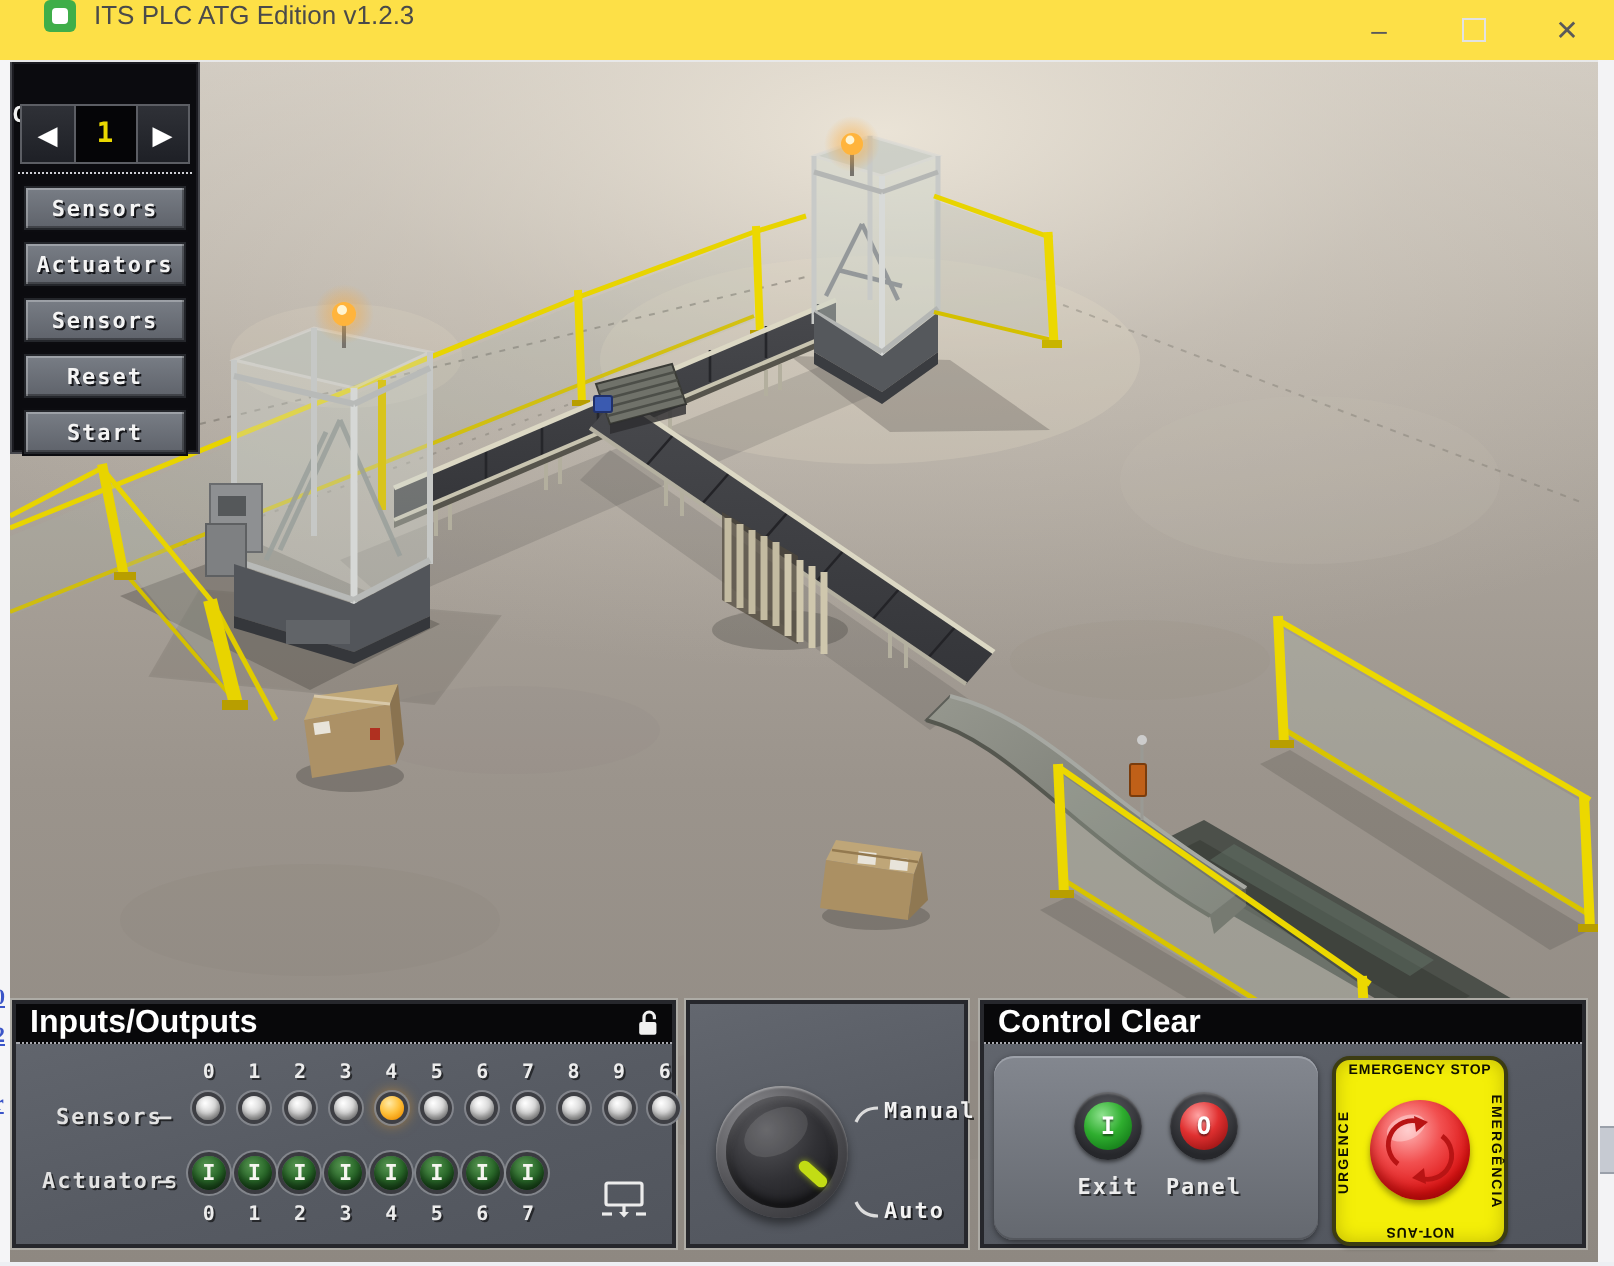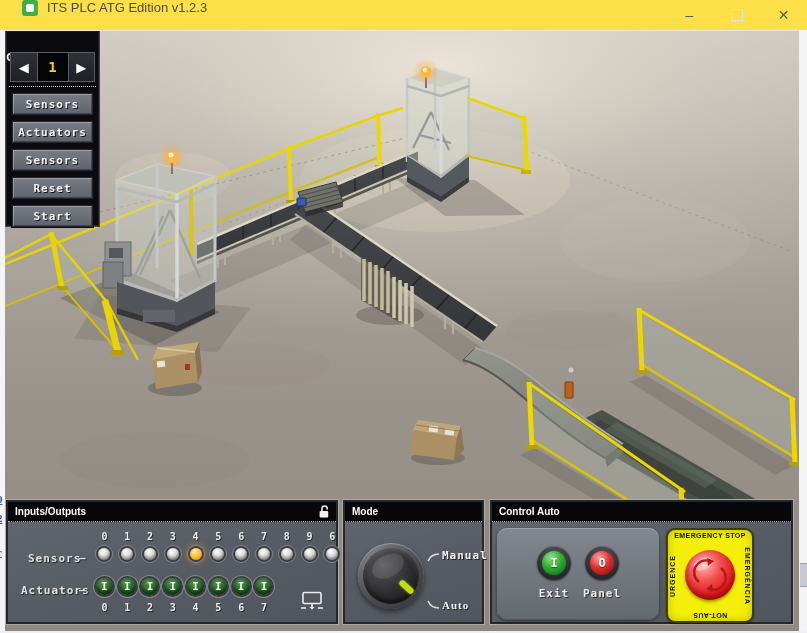--- a/index.html
+++ b/index.html
@@ -23,21 +23,21 @@
   .bg-left{position:absolute;left:0;top:30px;width:5px;height:601px;background:#f5f5f7;overflow:hidden;}
   .bg-left span{position:absolute;left:-3px;font:bold 11px "Liberation Serif",serif;color:#3b55c8;text-decoration:underline;}
   .bg-right{position:absolute;left:799px;top:30px;width:8px;height:601px;background:#f3f3f5;}
   .bg-right .bg-box{position:absolute;left:1px;top:533px;width:7px;height:22px;background:#c6cad2;border-top:1px solid #9aa0aa;border-bottom:1px solid #9aa0aa;}
   .bg-bottom{position:absolute;left:0;top:631px;width:807px;height:2px;background:#edeff3;}
   
   #viewport{position:absolute;left:5px;top:30px;width:794px;height:601px;}
   
   .panel{position:absolute;background:linear-gradient(165deg,#63676f 0%,#575b63 55%,#51555d 100%);
     border:2px solid #26272c;box-shadow:0 0 0 1px #adaba5;box-sizing:border-box;}
-  .panel-title{height:19px;background:#08080a;color:#ffffff;font-weight:bold;font-size:10px;
+  .panel-title{height:19px;background:#08080a;color:#ffffff;font-weight:bold;font-size:16px;
     display:flex;align-items:center;padding:0 7px;border-bottom:1px dotted #a9aab0;position:relative;}
   
   #camera-panel{position:absolute;left:5px;top:30px;width:95px;height:197px;background:#0b0b0f;
     border:1px solid #46474d;box-shadow:inset 0 0 0 1px #1b1b21;box-sizing:border-box;}
   .cam-title{text-align:left;font:bold 11px "DejaVu Sans Mono",monospace;color:#f0f0f0;
     margin-top:20px;letter-spacing:1px;text-shadow:1px 1px 0 #000;}
   .cam-nav{position:absolute;left:4px;top:21px;right:4px;height:28px;display:flex;
     border:1px solid #5c5e64;}
   .cam-arrow{flex:1;background:linear-gradient(#2f3137,#1e2026);color:#ffffff;display:flex;
     align-items:center;justify-content:center;font-size:13px;}
@@ -571,42 +571,39 @@
       <rect x="3" y="1.5" width="18" height="11" rx="1" stroke="#ececec" stroke-width="1.6" fill="none"></rect>
       <line x1="12" y1="13" x2="12" y2="16.5" stroke="#ececec" stroke-width="1.6"></line>
       <line x1="1" y1="17" x2="6" y2="17" stroke="#ececec" stroke-width="1.6"></line>
       <line x1="18" y1="17" x2="23" y2="17" stroke="#ececec" stroke-width="1.6"></line>
       <polygon points="9.5,16 14.5,16 12,18.8" fill="#ececec"></polygon>
     </svg>
   </div>
 </div>
 
 <div id="mode-panel" class="panel">
-  <div class="panel-title">
-    <span>Mode</span>
-  </div>
   <div class="knob-outer">
     <div class="knob-inner">
       <div class="knob-sheen"></div>
       <div class="knob-indicator"></div>
     </div>
   </div>
   <svg class="mode-tick" style="left:82px;top:50px;" width="13" height="11" viewBox="0 0 13 11">
     <path d="M1,9 Q4,2 12,2" stroke="#dcdcdc" stroke-width="1.6" fill="none"></path>
   </svg>
   <div class="mode-label" style="left:97px;top:47px;">Manual</div>
   <svg class="mode-tick" style="left:82px;top:97px;" width="13" height="11" viewBox="0 0 13 11">
     <path d="M1,2 Q4,9 12,9" stroke="#dcdcdc" stroke-width="1.6" fill="none"></path>
   </svg>
-  <div class="mode-label" style="left:97px;top:97px;font-family:Liberation Serif, serif;">Auto</div>
+  <div class="mode-label" style="left:97px;top:97px;">Auto</div>
 </div>
 
 <div id="control-panel" class="panel">
   <div class="panel-title">
-    <span>Control Auto</span>
+    <span>Control Clear</span>
   </div>
   <div class="cp-plate" id="cp-buttons">
       <div class="pbtn-col">
         <div class="pbtn">
           <div class="pbtn-face green">I</div>
         </div>
         <div class="pbtn-label">Exit</div>
       </div>
       <div class="pbtn-col">
         <div class="pbtn">

